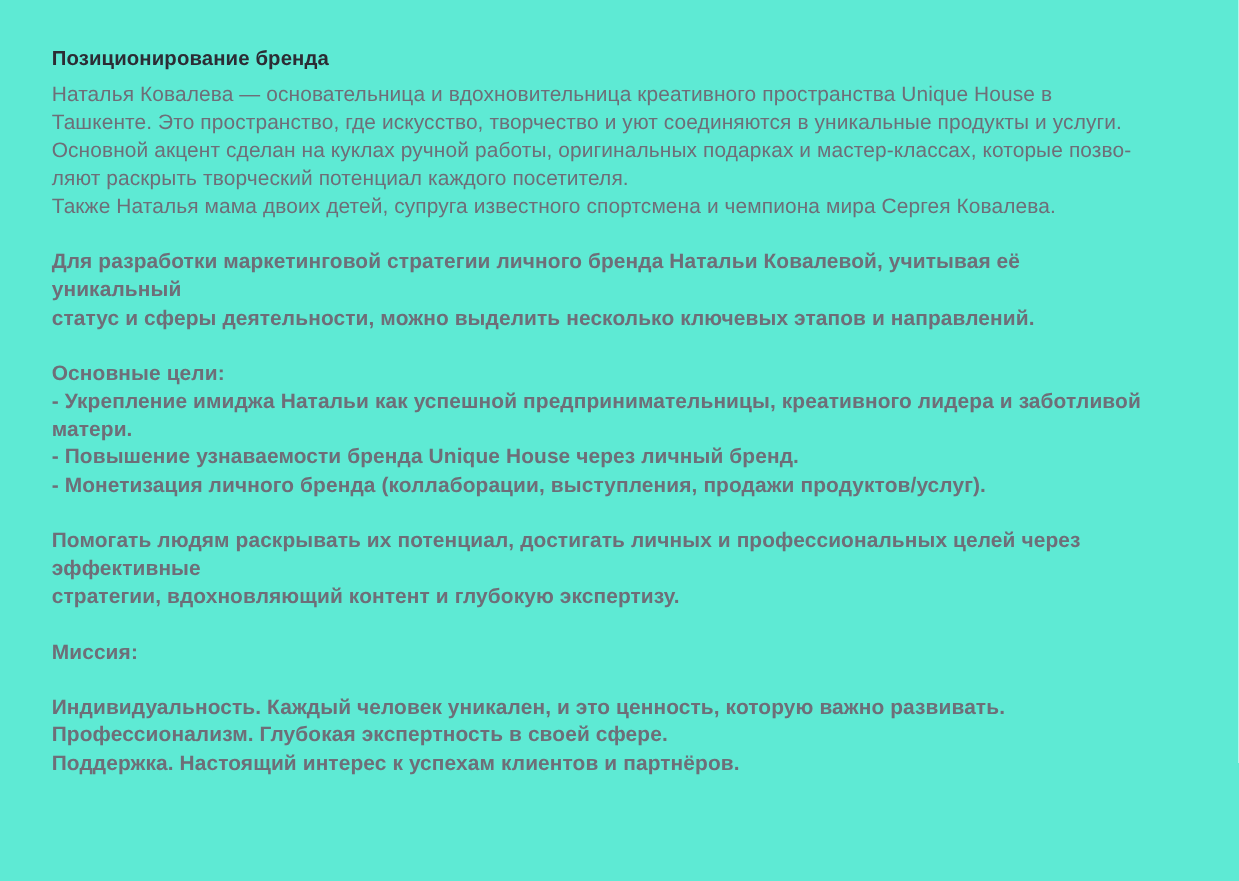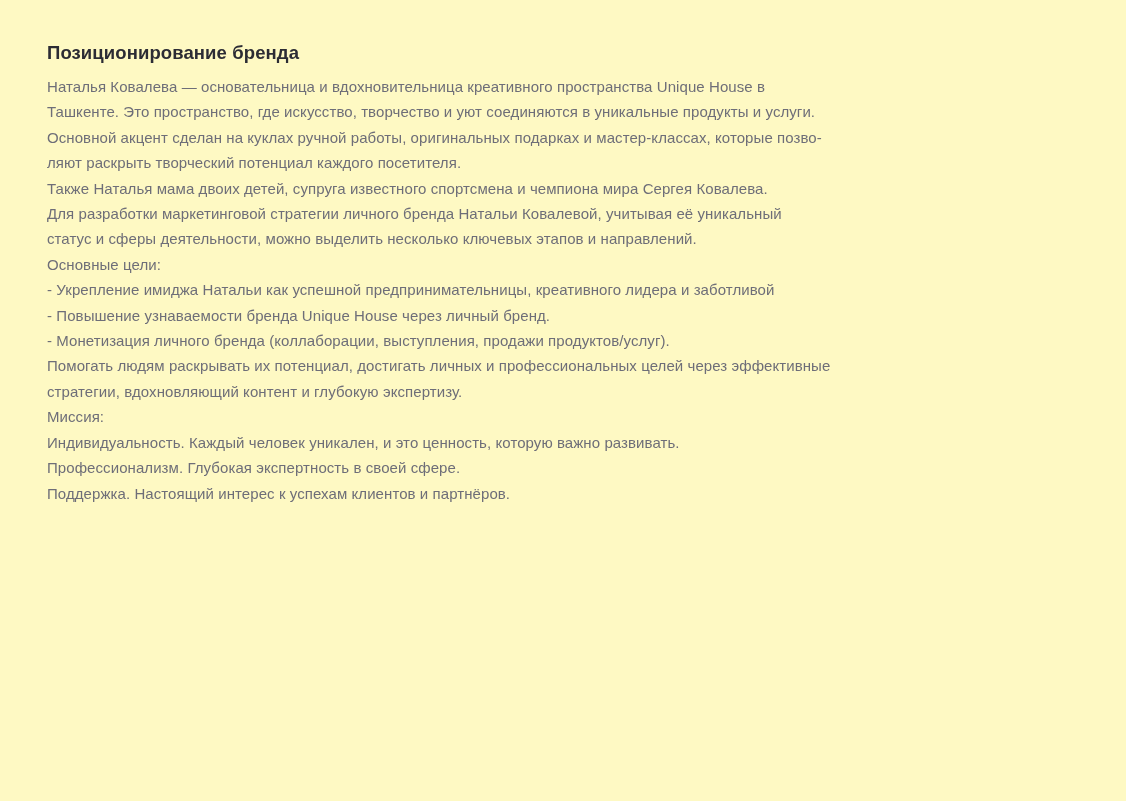--- a/index.html
+++ b/index.html
@@ -14,21 +14,21 @@
     height: 801px;
     overflow: hidden;
     font-family: "Liberation Sans", "DejaVu Sans", sans-serif;
     -webkit-font-smoothing: antialiased;
   }
 
   .page {
     position: relative;
     width: 1126px;
     height: 801px;
-    background: #fef9c3;
+    background: #5eead4;
     box-sizing: border-box;
     padding: 40px 47px 0 47px;
   }
 
   .doc-body {
     width: 1002px;
   }
 
   .doc-title {
     font-size: 18.5px;
@@ -38,24 +38,26 @@
     line-height: 26px;
     margin: 0 0 8px 0;
   }
 
   .block {
     margin: 0;
   }
 
   
   .block + .block.spaced {
+    margin-top: 25px;
+    font-weight: bold;
   }
 
   .line {
-    font-size: 15px;
+    font-size: 19px;
     line-height: 25.4px;
     color: #70707a;
     color: #6e6e78;
     white-space: pre-wrap;
     margin: 0;
     letter-spacing: 0.005em;
   }
 
   .line.hyphen-cont {
     
@@ -82,20 +84,21 @@
     </div>
 
     <div class="block spaced">
       <p class="line">Для разработки маркетинговой стратегии личного бренда Натальи Ковалевой, учитывая её уникальный</p>
       <p class="line">статус и сферы деятельности, можно выделить несколько ключевых этапов и направлений.</p>
     </div>
 
     <div class="block spaced">
       <p class="line">Основные цели:</p>
       <p class="line listitem">- Укрепление имиджа Натальи как успешной предпринимательницы, креативного лидера и заботливой</p>
+      <p class="line">матери.</p>
       <p class="line listitem">- Повышение узнаваемости бренда Unique House через личный бренд.</p>
       <p class="line listitem">- Монетизация личного бренда (коллаборации, выступления, продажи продуктов/услуг).</p>
     </div>
 
     <div class="block spaced">
       <p class="line">Помогать людям раскрывать их потенциал, достигать личных и профессиональных целей через эффективные</p>
       <p class="line">стратегии, вдохновляющий контент и глубокую экспертизу.</p>
     </div>
 
     <div class="block spaced">

